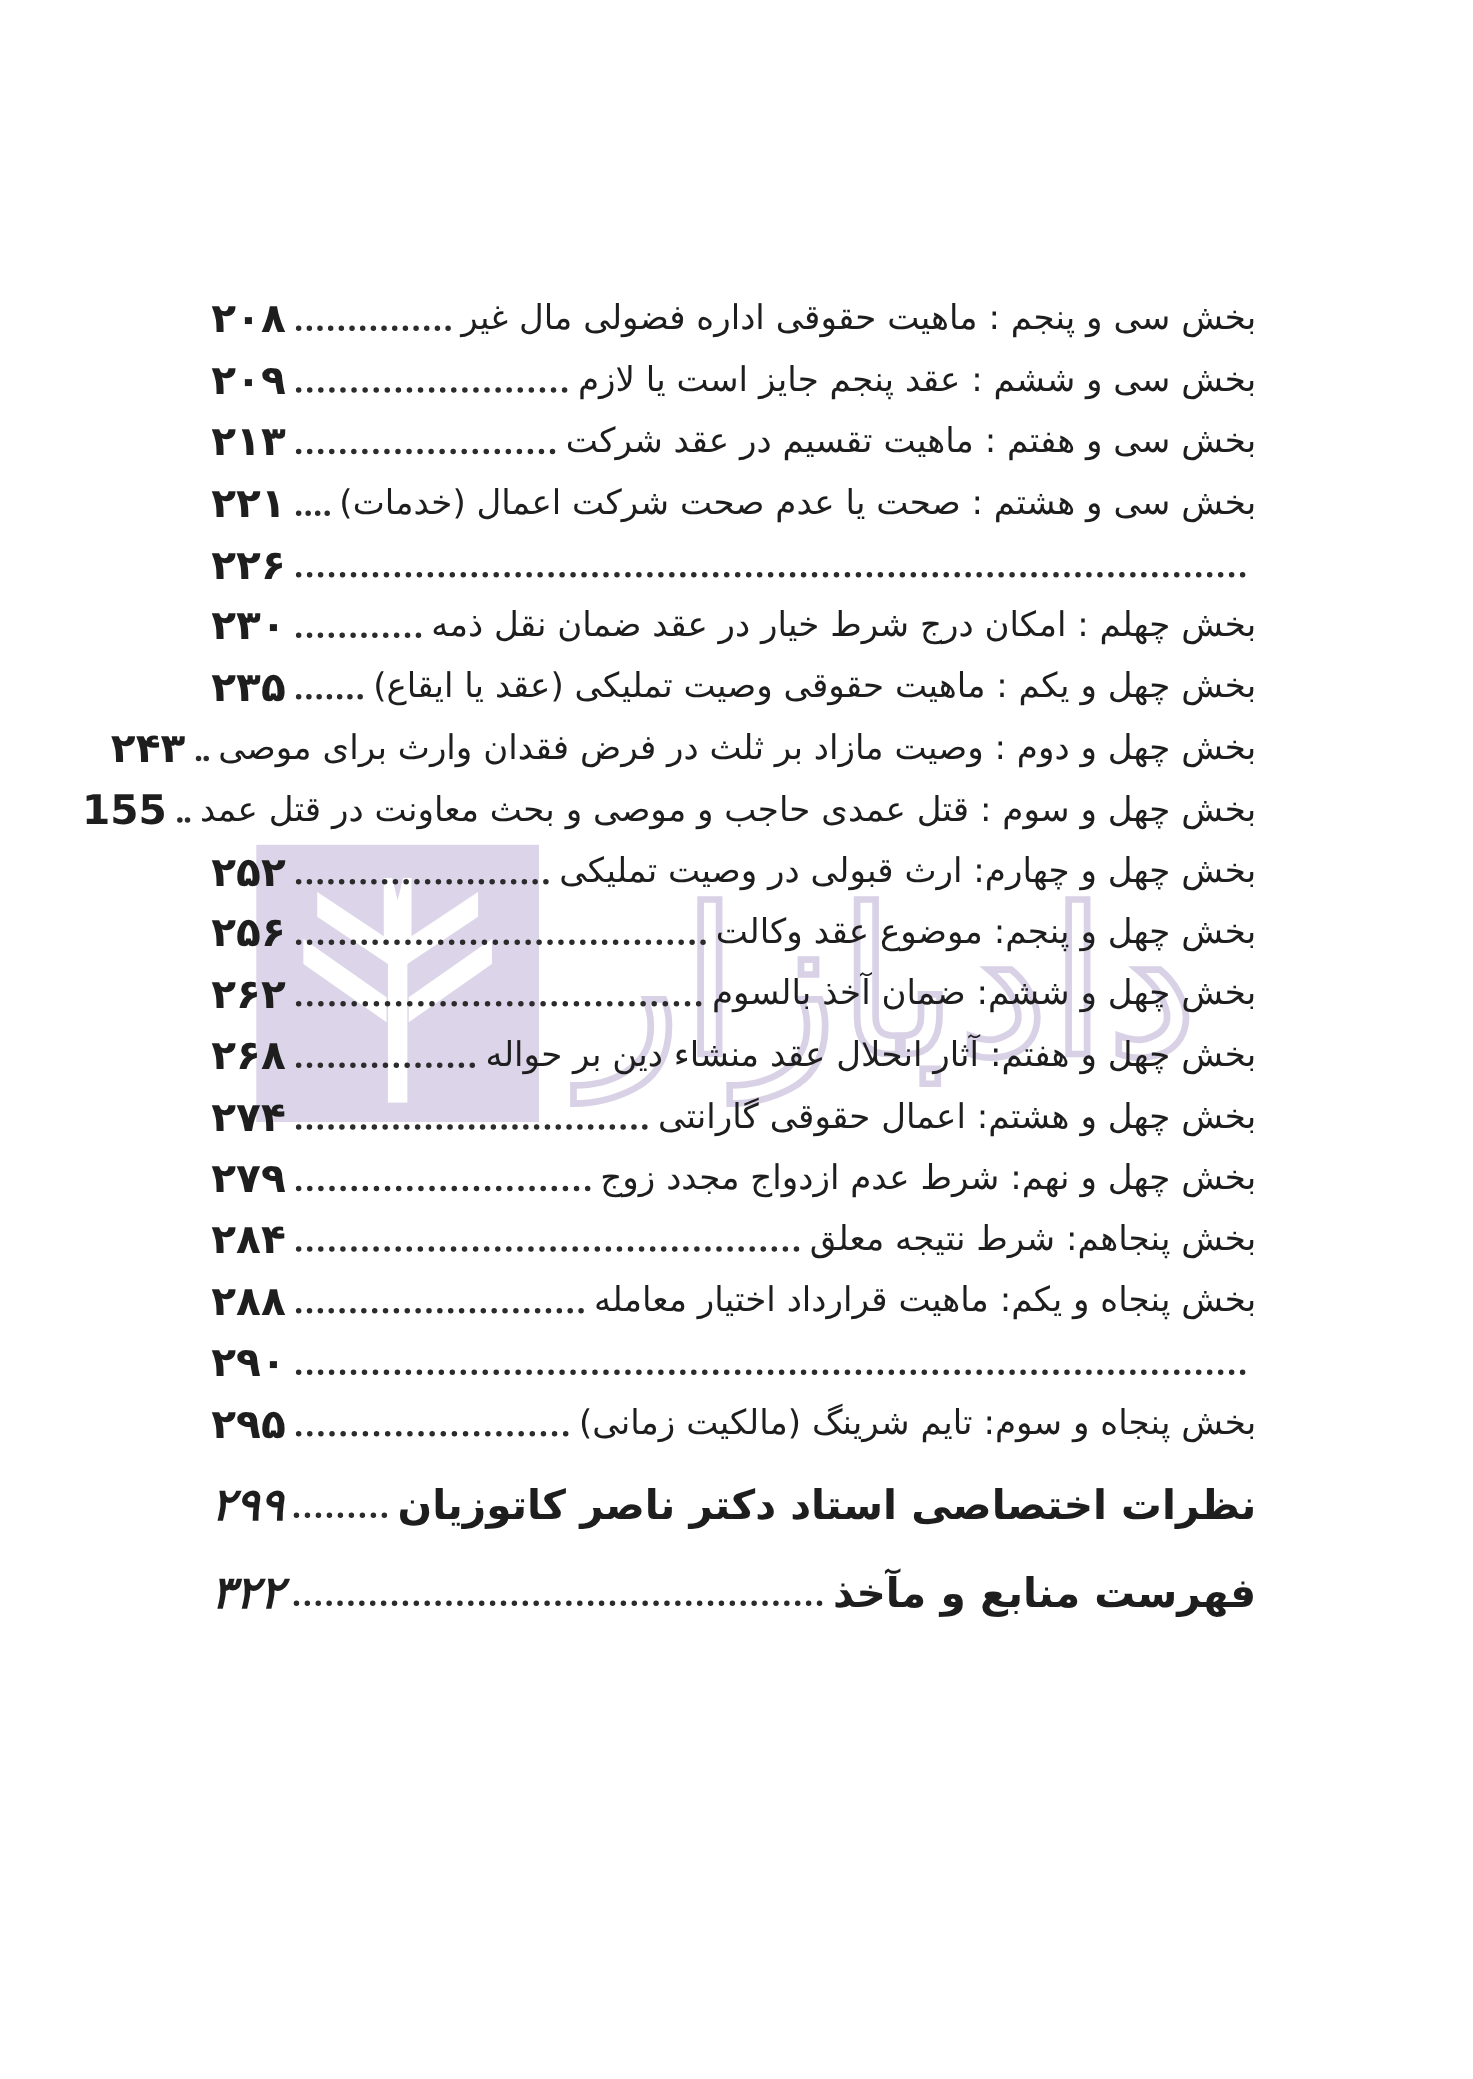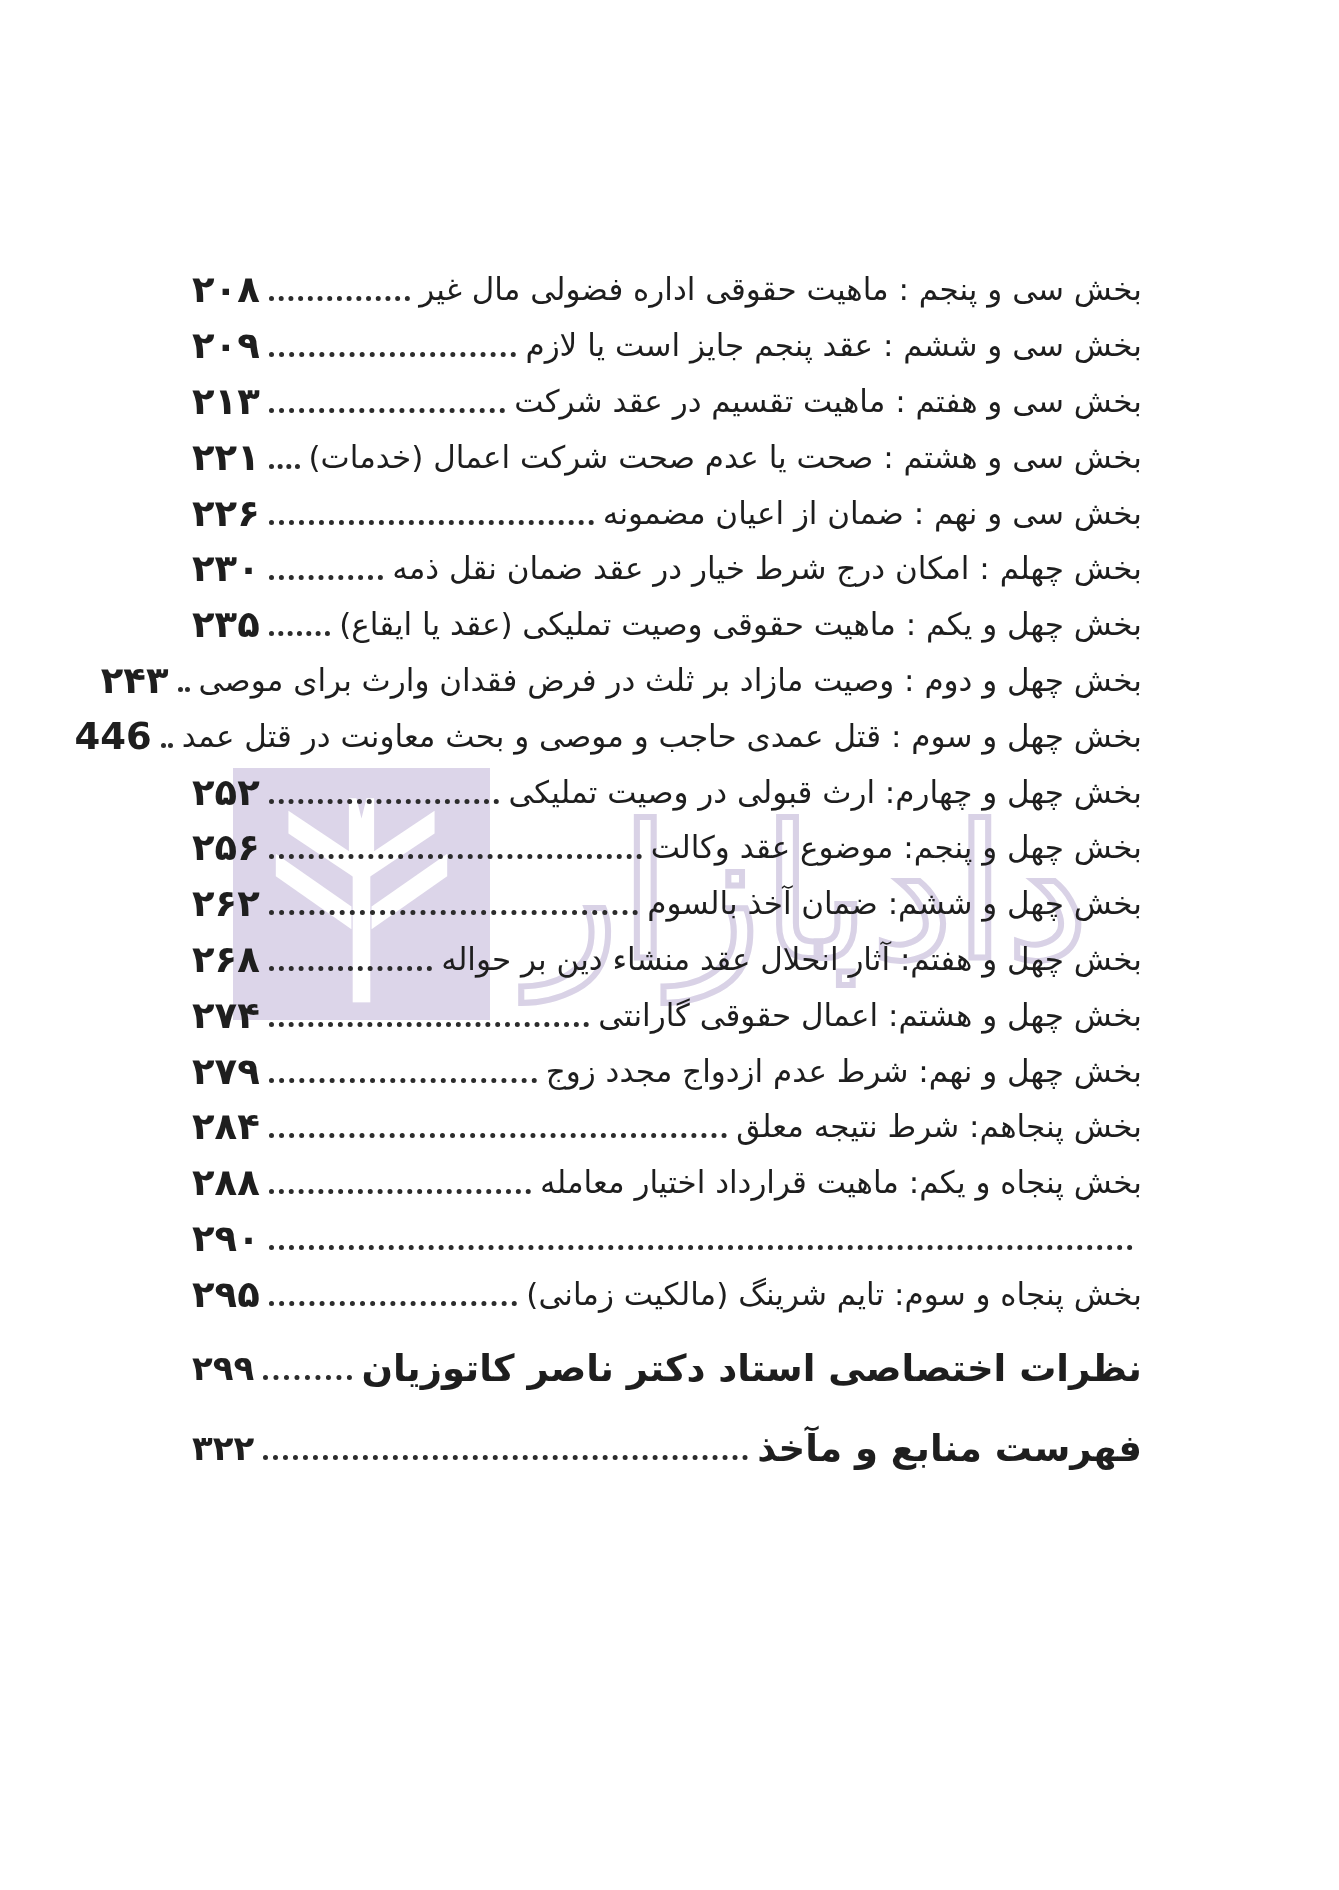--- a/index.html
+++ b/index.html
@@ -39,21 +39,21 @@
     border-bottom:5px dotted #2b2b2b;
     margin:0 9px;position:relative;top:9px;
     min-width:12px;
   }
   .toc-number{
     font-size:37px;font-weight:bold;line-height:1;
     white-space:nowrap;flex:0 0 auto;
   }
   .toc-row.bold{height:80px;}
   .toc-row.bold .toc-title{font-size:37px;font-weight:bold;}
-  .toc-row.bold .toc-number{font-size:34px;}
+  .toc-row.bold .toc-number{font-size:41px;font-style:italic;}
   .toc-row.gap-before{margin-top:6px;}
 </style>
 </head>
 <body>
 
 <div class="page">
 
   <div class="watermark">
     <div class="wm-square">
       <svg viewBox="0 0 100 100">
@@ -88,21 +88,20 @@
       <span class="toc-title">بخش سی و هفتم : ماهیت تقسیم در عقد شرکت</span>
       <span class="leader"></span>
       <span class="toc-number">۲۱۳</span>
     </div>
       <div class="toc-row">
       <span class="toc-title">بخش سی و هشتم : صحت یا عدم صحت شرکت اعمال (خدمات)</span>
       <span class="leader"></span>
       <span class="toc-number">۲۲۱</span>
     </div>
       <div class="toc-row">
-      <span class="toc-title">بخش سی و نهم : ضمان از اعیان مضمونه</span>
       <span class="leader"></span>
       <span class="toc-number">۲۲۶</span>
     </div>
       <div class="toc-row">
       <span class="toc-title">بخش چهلم : امکان درج شرط خیار در عقد ضمان نقل ذمه</span>
       <span class="leader"></span>
       <span class="toc-number">۲۳۰</span>
     </div>
       <div class="toc-row">
       <span class="toc-title">بخش چهل و یکم : ماهیت حقوقی وصیت تملیکی (عقد یا ایقاع)</span>
@@ -110,21 +109,21 @@
       <span class="toc-number">۲۳۵</span>
     </div>
       <div class="toc-row">
       <span class="toc-title">بخش چهل و دوم : وصیت مازاد بر ثلث در فرض فقدان وارث برای موصی</span>
       <span class="leader"></span>
       <span class="toc-number">۲۴۳</span>
     </div>
       <div class="toc-row">
       <span class="toc-title">بخش چهل و سوم : قتل عمدی حاجب و موصی و بحث معاونت در قتل عمد</span>
       <span class="leader"></span>
-      <span class="toc-number">446</span>
+      <span class="toc-number">155</span>
     </div>
       <div class="toc-row">
       <span class="toc-title">بخش چهل و چهارم: ارث قبولی در وصیت تملیکی</span>
       <span class="leader"></span>
       <span class="toc-number">۲۵۲</span>
     </div>
       <div class="toc-row">
       <span class="toc-title">بخش چهل و پنجم: موضوع عقد وکالت</span>
       <span class="leader"></span>
       <span class="toc-number">۲۵۶</span>

